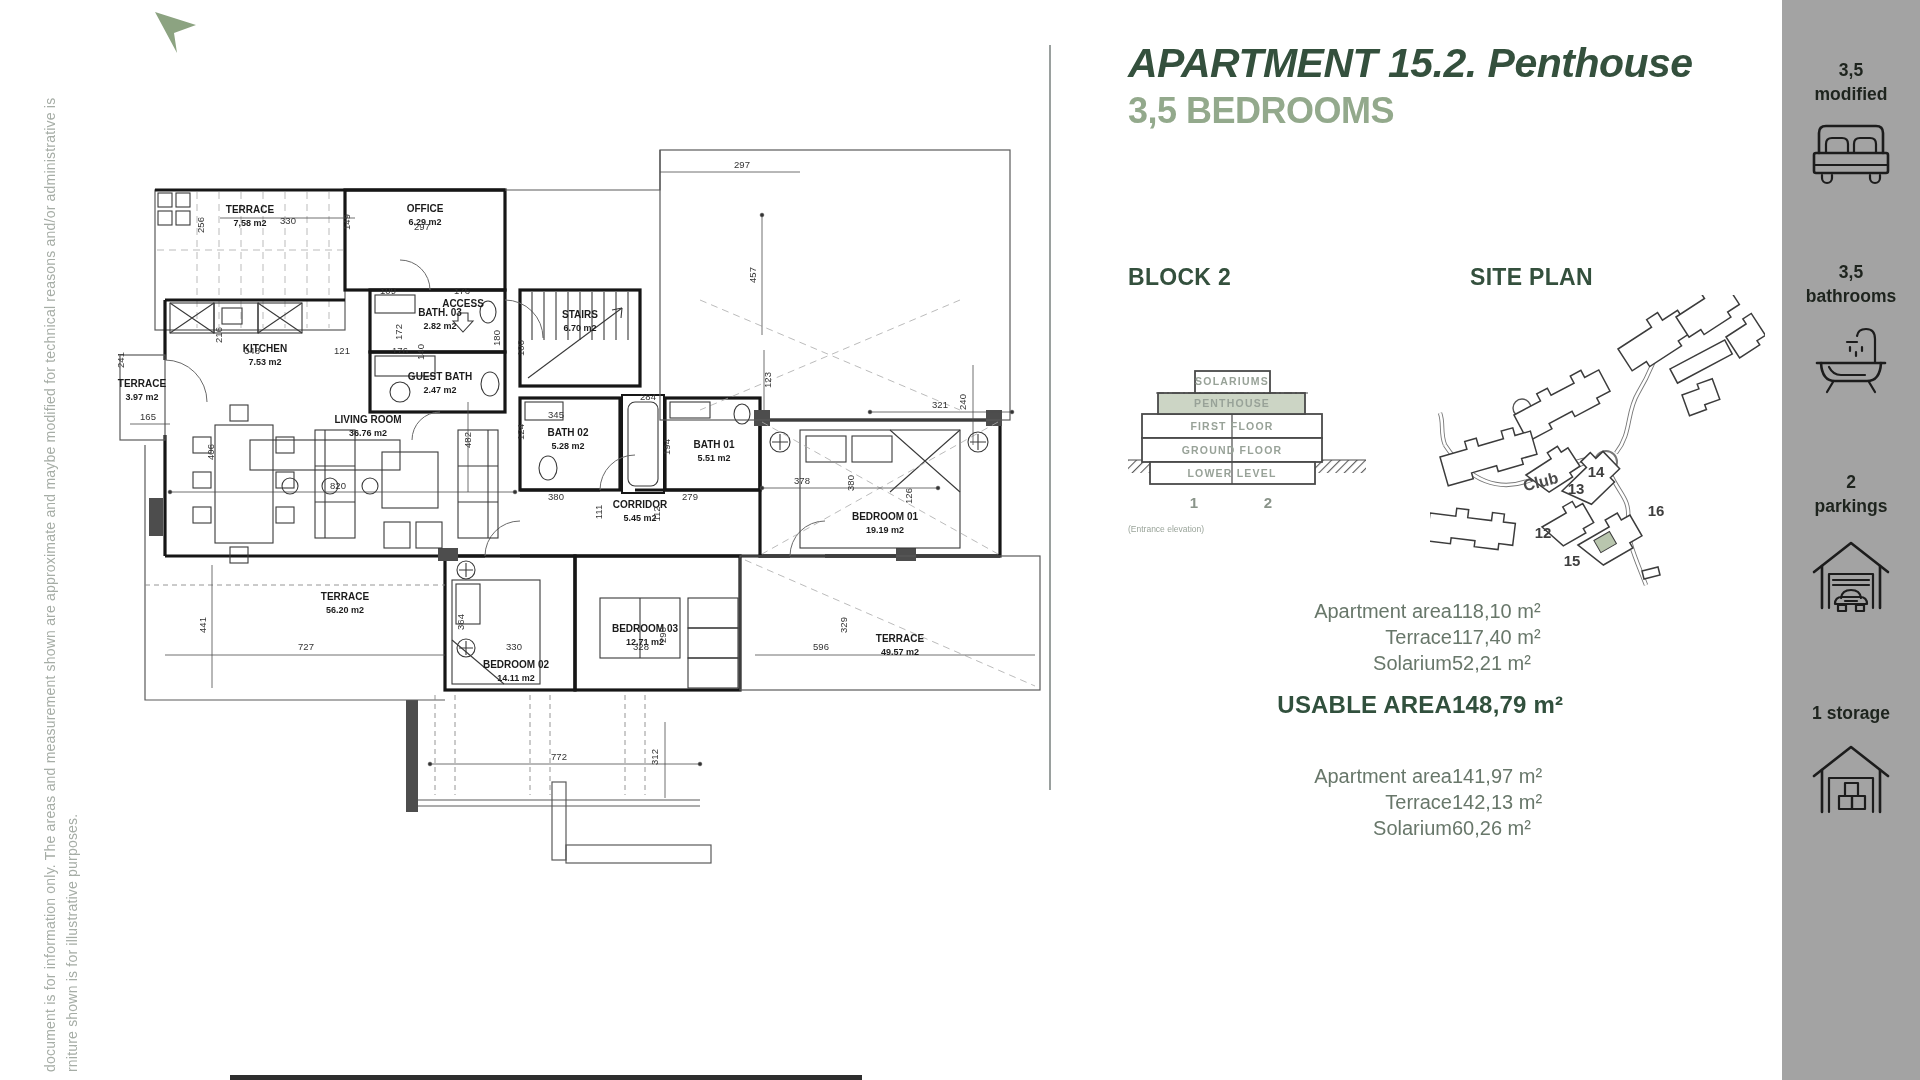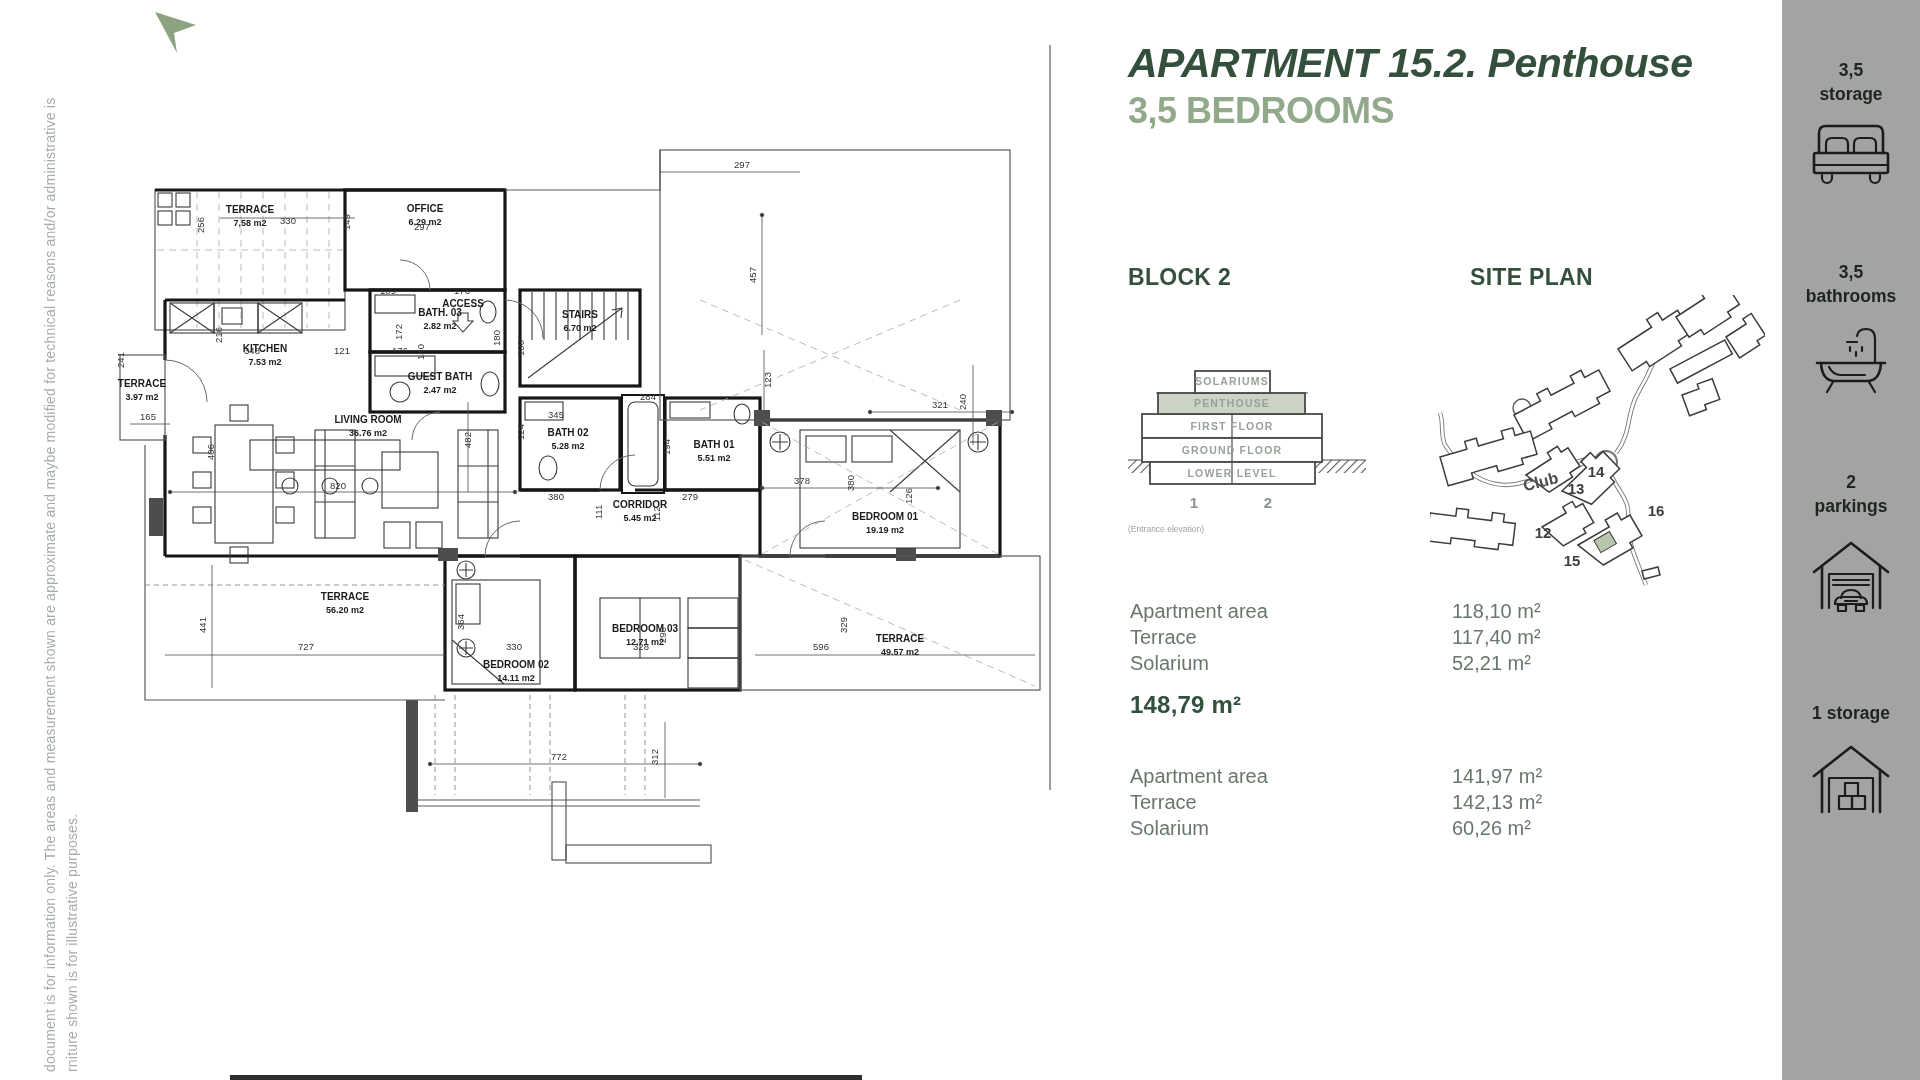--- a/index.html
+++ b/index.html
@@ -50,21 +50,21 @@
   .bd-dashdot{stroke:#4a4a4a;stroke-width:1.2;fill:none;stroke-dasharray:8 3 2 3;}
 
   .sp-svg{position:absolute;left:1430px;top:295px;width:335px;height:300px;}
   .sp-bld{fill:#ffffff;stroke:#3c3c3c;stroke-width:1.5;}
   .sp-hl{fill:#b9c6ae;stroke:#3c3c3c;stroke-width:1;}
   .sp-road{stroke:#787878;stroke-width:4.4;fill:none;}
   .sp-road2{stroke:#ffffff;stroke-width:2.6;fill:none;}
   .sp-num{font-weight:bold;font-size:15px;fill:#3f3f3f;text-anchor:middle;}
   .sp-club{font-weight:bold;font-size:16px;fill:#4a4a4a;text-anchor:middle;}
 
-  .areas{position:absolute;left:1130px;width:540px;}
+  .areas{position:absolute;left:1130px;width:540px;text-align:right;}
   .a-usable{top:600px;}
   .a-constructed{top:765px;}
   .a-row{display:flex;height:26px;font-size:20px;color:#68776a;}
   .a-row .lbl{width:322px;}
   .a-total{display:flex;margin-top:13px;font-size:24px;font-weight:800;color:#31503d;letter-spacing:.2px;}
   .a-total .lbl{width:322px;}
 
   
   .sidebar{position:absolute;left:1782px;top:0;width:138px;height:1080px;background:#a3a3a3;}
   .feat-line{position:absolute;width:138px;text-align:center;font-size:17.5px;font-weight:700;color:#1e241e;}
@@ -462,20 +462,21 @@
   </div>
   <div class="a-row">
     <span class="lbl">Terrace</span>
     <span class="val">117,40 m²</span>
   </div>
   <div class="a-row">
     <span class="lbl">Solarium</span>
     <span class="val">52,21 m²</span>
   </div>
   <div class="a-total">
+    <span class="lbl">USABLE AREA</span>
     <span class="val">148,79 m²</span>
   </div>
 </div>
 
 <div class="areas a-constructed">
   <div class="a-row">
     <span class="lbl">Apartment area</span>
     <span class="val">141,97 m²</span>
   </div>
   <div class="a-row">
@@ -483,21 +484,21 @@
     <span class="val">142,13 m²</span>
   </div>
   <div class="a-row">
     <span class="lbl">Solarium</span>
     <span class="val">60,26 m²</span>
   </div>
 </div>
 
 <div class="sidebar">
   <div class="feat-line" style="top:60px">3,5</div>
-  <div class="feat-line" style="top:84px">storage</div>
+  <div class="feat-line" style="top:84px">modified</div>
   <svg class="feat-icon" style="top:114px" viewBox="0 0 84 72" height="78">
     <path class="ico" d="M10,36 V16 Q10,9 17,9 H67 Q74,9 74,16 V36"></path>
     <path class="ico-thin" d="M17,36 V27 Q17,21 23,21 H33 Q39,21 39,27 V36"></path>
     <path class="ico-thin" d="M45,36 V27 Q45,21 51,21 H61 Q67,21 67,27 V36"></path>
     <rect class="ico" x="5" y="36" width="74" height="20" rx="2"></rect>
     <path class="ico-thin" d="M5,48 H79"></path>
     <path class="ico-thin" d="M13,58 v3 a5,5 0 0 0 10,0 v-3"></path>
     <path class="ico-thin" d="M61,58 v3 a5,5 0 0 0 10,0 v-3"></path>
   </svg>
 

